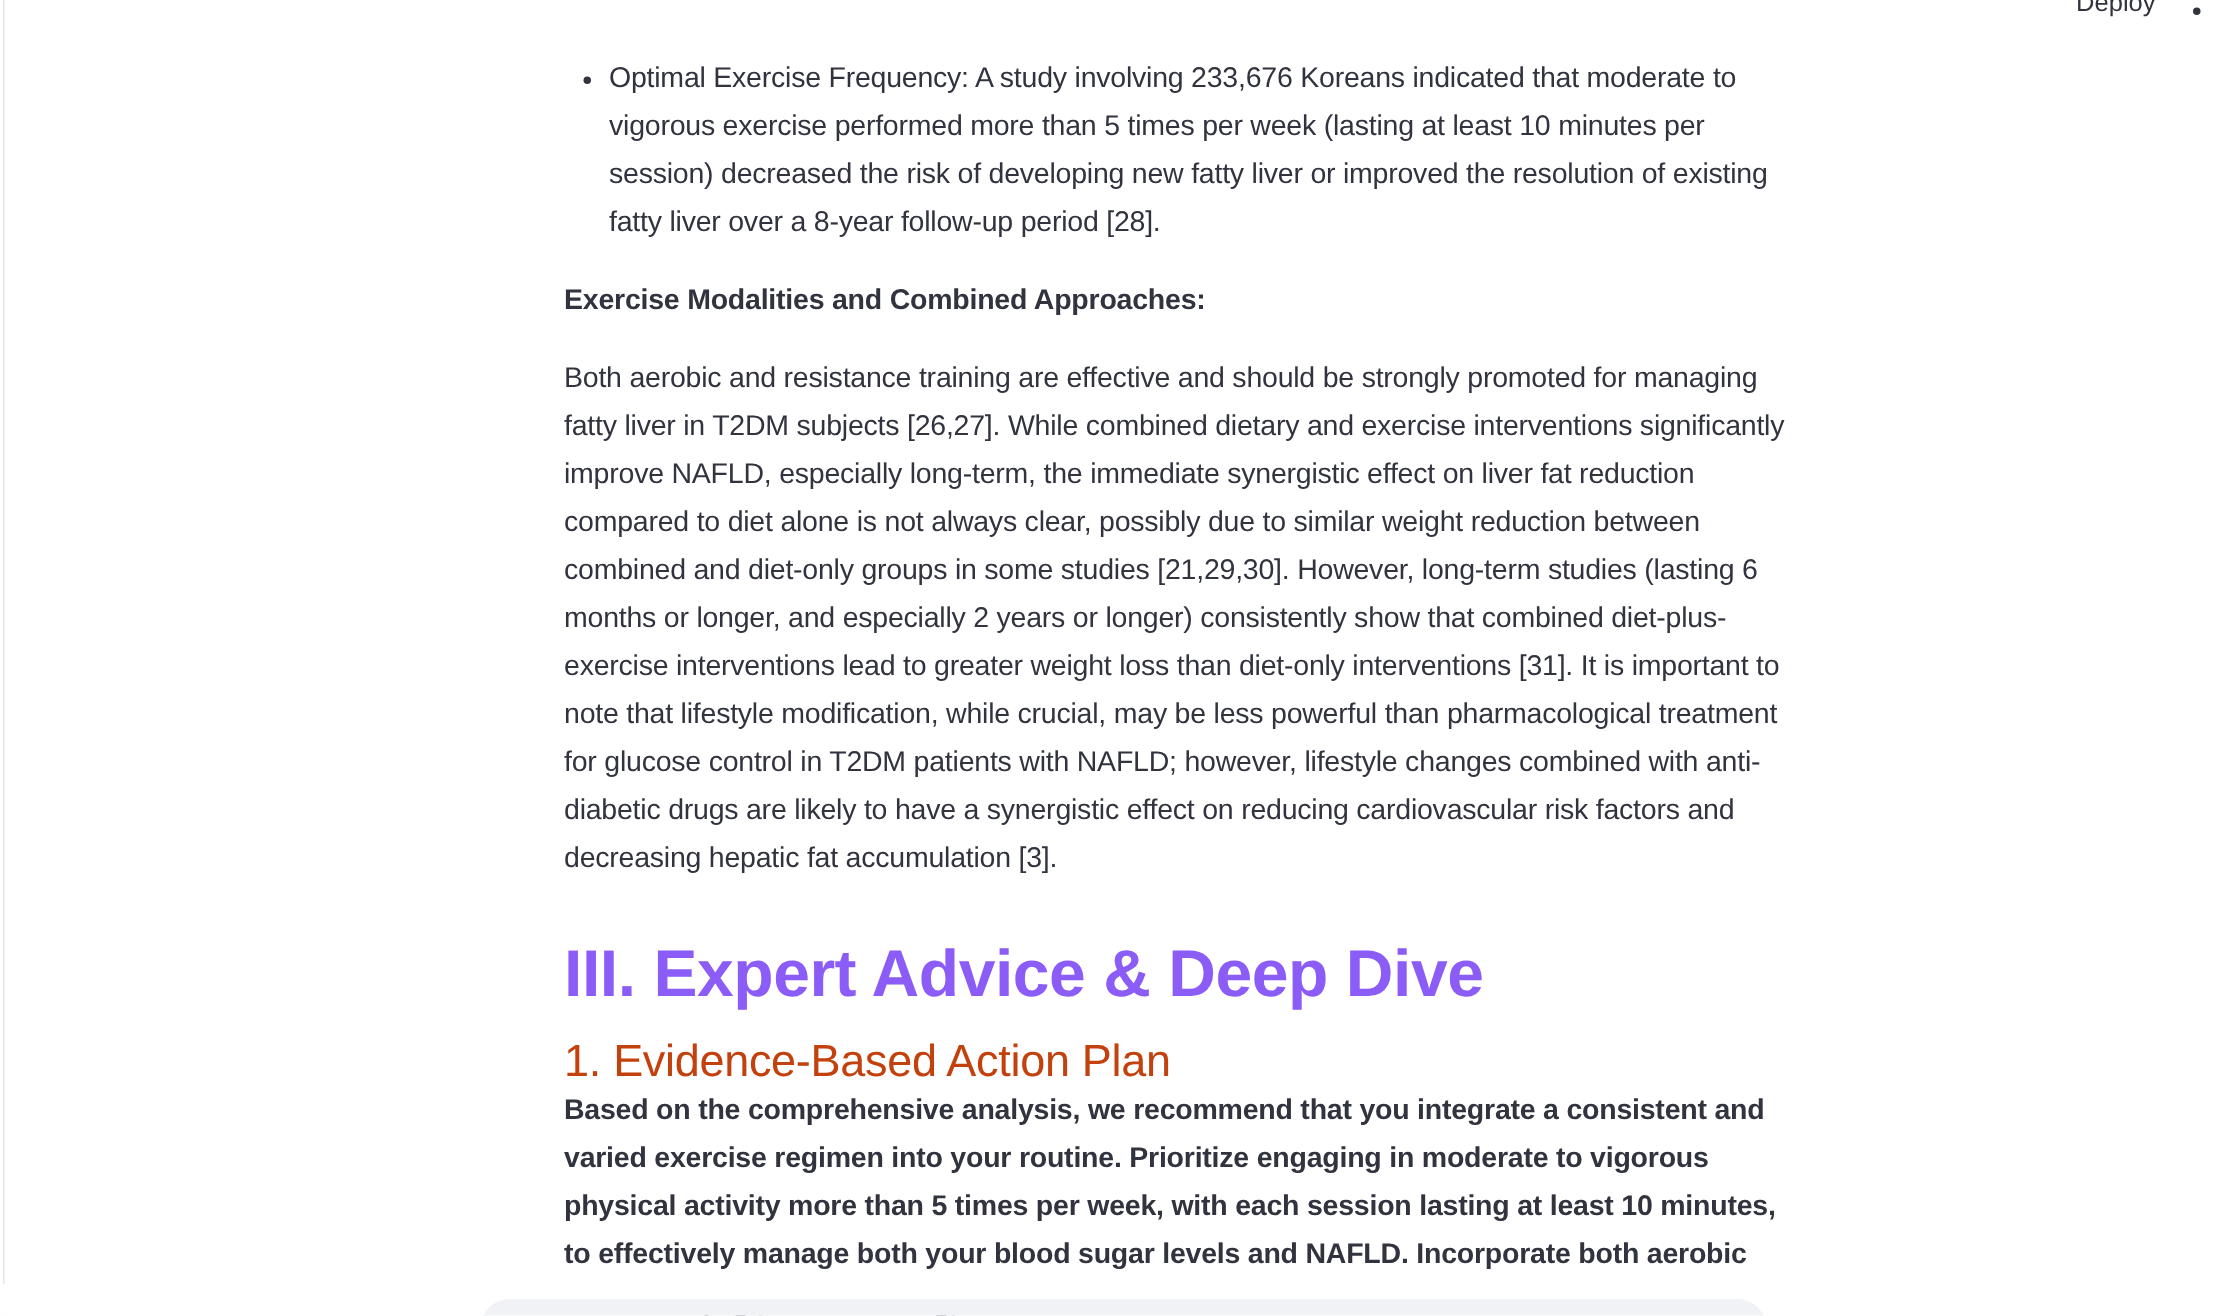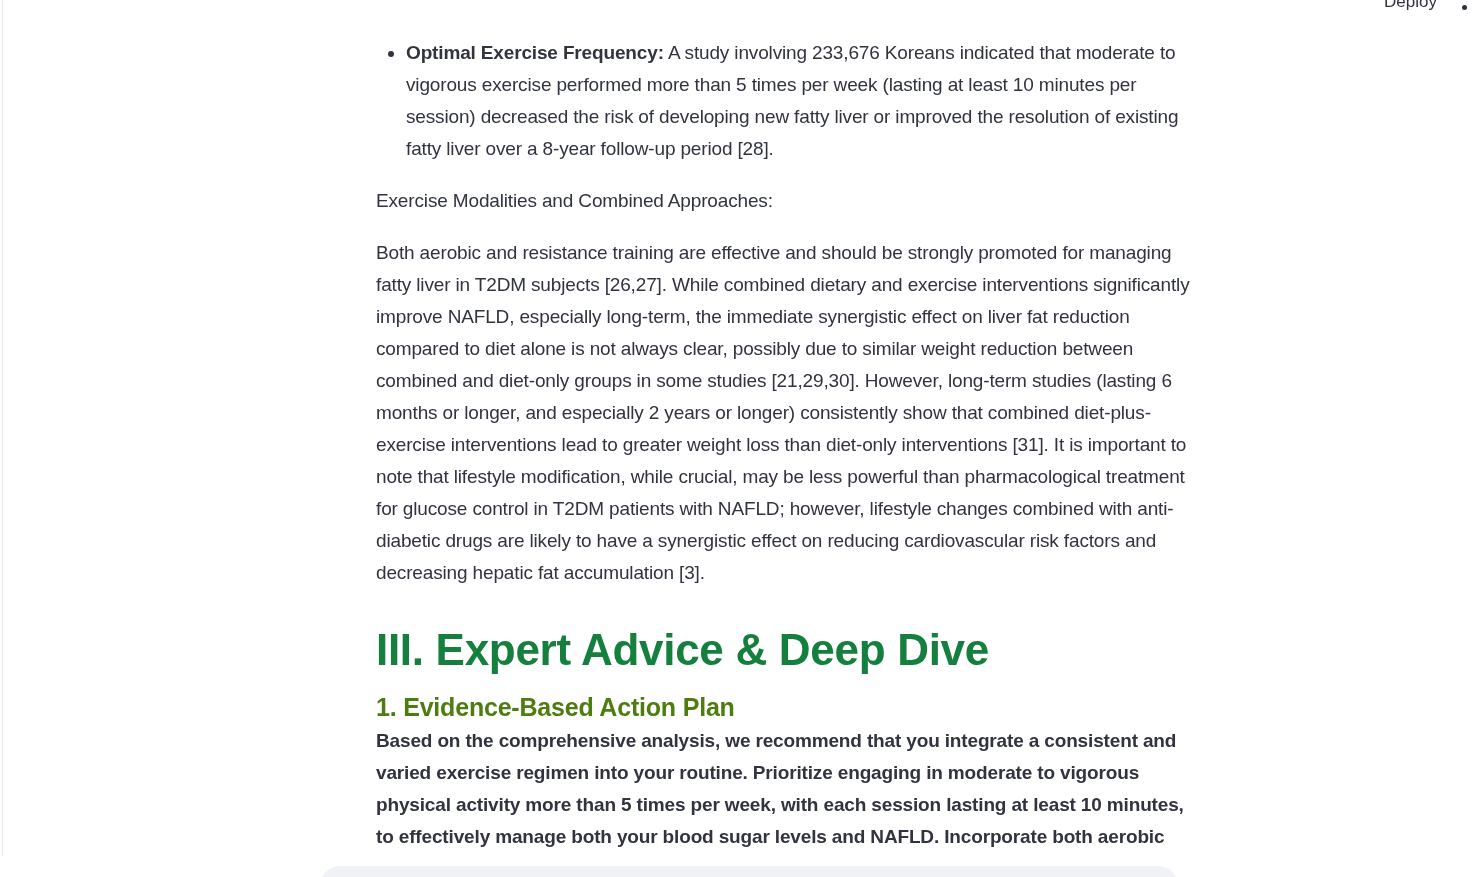--- a/index.html
+++ b/index.html
@@ -37,35 +37,35 @@
     position: absolute; left: 376px; top: 0;
     width: 822px; padding-top: 37px;
     letter-spacing: -0.15px;
   }
   main.content ul {
     margin: 0 0 20px 0; padding-left: 30px;
   }
   main.content li {
     font-size: 19px; line-height: 32px;
   }
-  main.content li strong { font-weight: 700; }
+  main.content li strong { font-weight: 400; }
   main.content p {
     margin: 0 0 20px 0;
     font-size: 19px; line-height: 32px;
   }
-  p.bold-line { font-weight: 400; }
+  p.bold-line { font-weight: 700; }
   h2.section-heading {
     font-size: 44px; line-height: 55px;
     font-weight: 700; letter-spacing: -0.3px;
-    margin: 33px 0 0 0; color: #15803d;
+    margin: 33px 0 0 0; color: #8b5cf6;
   }
   h3.subheading {
-    font-size: 25px; line-height: 35px;
-    font-weight: 700; letter-spacing: -0.2px;
-    margin: 13px 0 0 0; color: #4d7c0f;
+    font-size: 30px; line-height: 35px;
+    font-weight: 400; letter-spacing: -0.2px;
+    margin: 13px 0 0 0; color: #c2410c;
   }
   p.last-para { margin-top: 25px; font-weight: bold; }
 
   
   .bottom-bar {
     position: absolute; left: 0; right: 0; top: 856px; height: 21px;
     background: #ffffff;
   }
   .chat-input {
     position: absolute; left: 320px; top: 10px;

